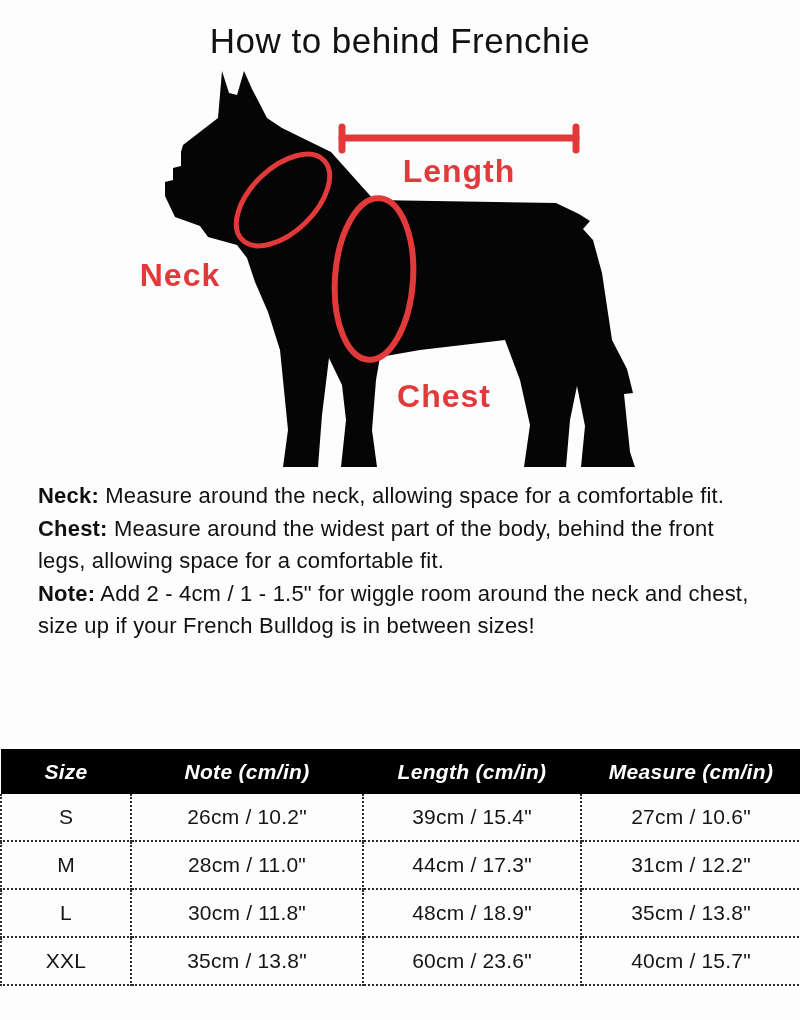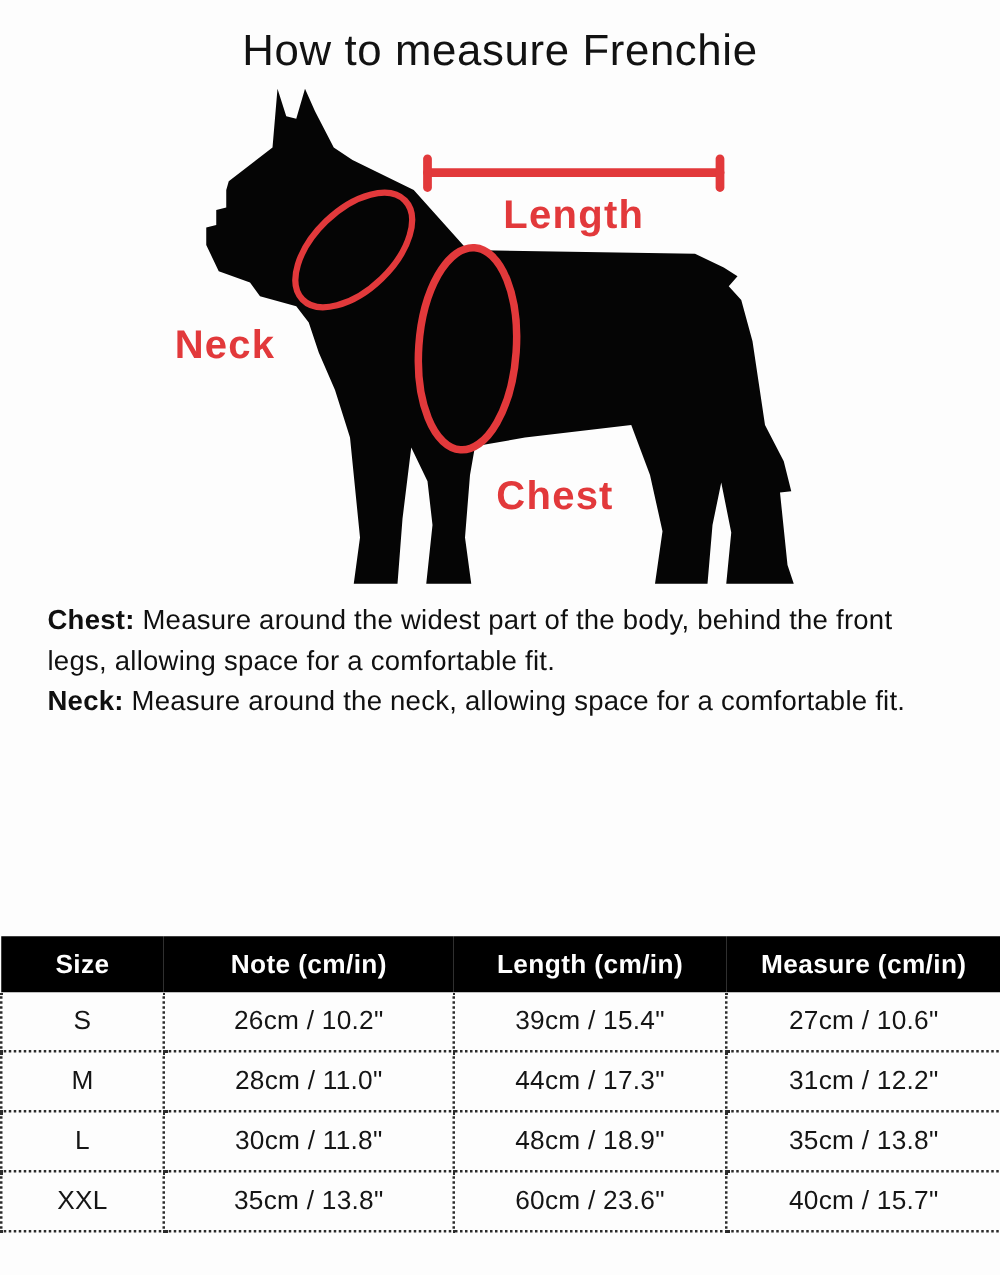--- a/index.html
+++ b/index.html
@@ -18,40 +18,40 @@
   }
   .copy{position:absolute;top:480px;left:38px;width:726px;}
   .copy p{margin:0;font-size:22px;line-height:32.6px;letter-spacing:.2px;color:#101010;}
   .copy b{font-weight:bold;}
   .size-table{
     position:absolute;top:749px;left:0;width:800px;
     border-collapse:collapse;table-layout:fixed;
   }
   .size-table th{
     background:#000;color:#fff;font-size:21px;font-weight:bold;
-    height:43px;text-align:center;letter-spacing:.3px;
+    height:43px;text-align:center;letter-spacing:.3px;font-style:italic;
   }
   .size-table td{
     height:44px;text-align:center;vertical-align:middle;
     font-size:21px;color:#151515;letter-spacing:.2px;
     border-bottom:2px dotted #2b2b2b;border-right:2px dotted #2b2b2b;
     background:#fdfdfd;
   }
   .size-table td:first-child{border-left:2px dotted #2b2b2b;}
   .col-size{width:130px;}
   .col-neck{width:232px;}
   .col-chest{width:218px;}
   .col-length{width:220px;}
 </style>
 </head>
 <body>
 
 <div class="page">
 
-  <h1 class="title">How to measure Frenchie</h1>
+  <h1 class="title">How to behind Frenchie</h1>
 
   <svg class="diagram" width="800" height="420" viewBox="0 0 800 420">
 
     <path fill="#050505" d="M222 11 L229 33 L237 35 L244 11 L252 29 L267 58 L282 68 L331 92 L374 140
          L556 143 L579 154 L590 161 L583 169 L593 180 L602 213 L612 280 L627 309
          L633 333 L624 334 L630 392 L635 407 L581 407 L585 366 L577 326 L570 360
          L566 407 L524 407 L530 365 L520 320 L505 280 L420 290 L380 297 L376 320
          L372 370 L377 407 L341 407 L346 360 L342 325 L329 298 L322 355 L318 407
          L283 407 L288 370 L284 330 L280 290 L268 252 L255 222 L247 198 L237 185
          L208 177 L200 166 L175 157 L165 136 L165 122 L173 120 L173 108 L181 106
@@ -66,22 +66,23 @@
     <ellipse cx="283" cy="140" rx="57" ry="32" transform="rotate(-44 283 140)" fill="none" stroke="#e2393b" stroke-width="5"></ellipse>
 
     <ellipse cx="374" cy="219" rx="39" ry="81" transform="rotate(4 374 219)" fill="none" stroke="#e2393b" stroke-width="6"></ellipse>
 
     <text class="annot" x="459" y="122" text-anchor="middle">Length</text>
     <text class="annot" x="180" y="226" text-anchor="middle">Neck</text>
     <text class="annot" x="444" y="347" text-anchor="middle">Chest</text>
   </svg>
 
   <div class="copy">
+    <p><b>Neck:</b> <span>Measure around the neck, allowing space for a comfortable fit.</span></p>
     <p><b>Chest:</b> <span>Measure around the widest part of the body, behind the front legs, allowing space for a comfortable fit.</span></p>
-    <p><b>Neck:</b> <span>Measure around the neck, allowing space for a comfortable fit.</span></p>
+    <p><b>Note:</b> <span>Add 2 - 4cm / 1 - 1.5" for wiggle room around the neck and chest, size up if your French Bulldog is in between sizes!</span></p>
   </div>
 
   <table class="size-table">
     <colgroup>
       <col class="col-size">
         <col class="col-neck">
         <col class="col-chest">
         <col class="col-length">
     </colgroup>
     <thead>

